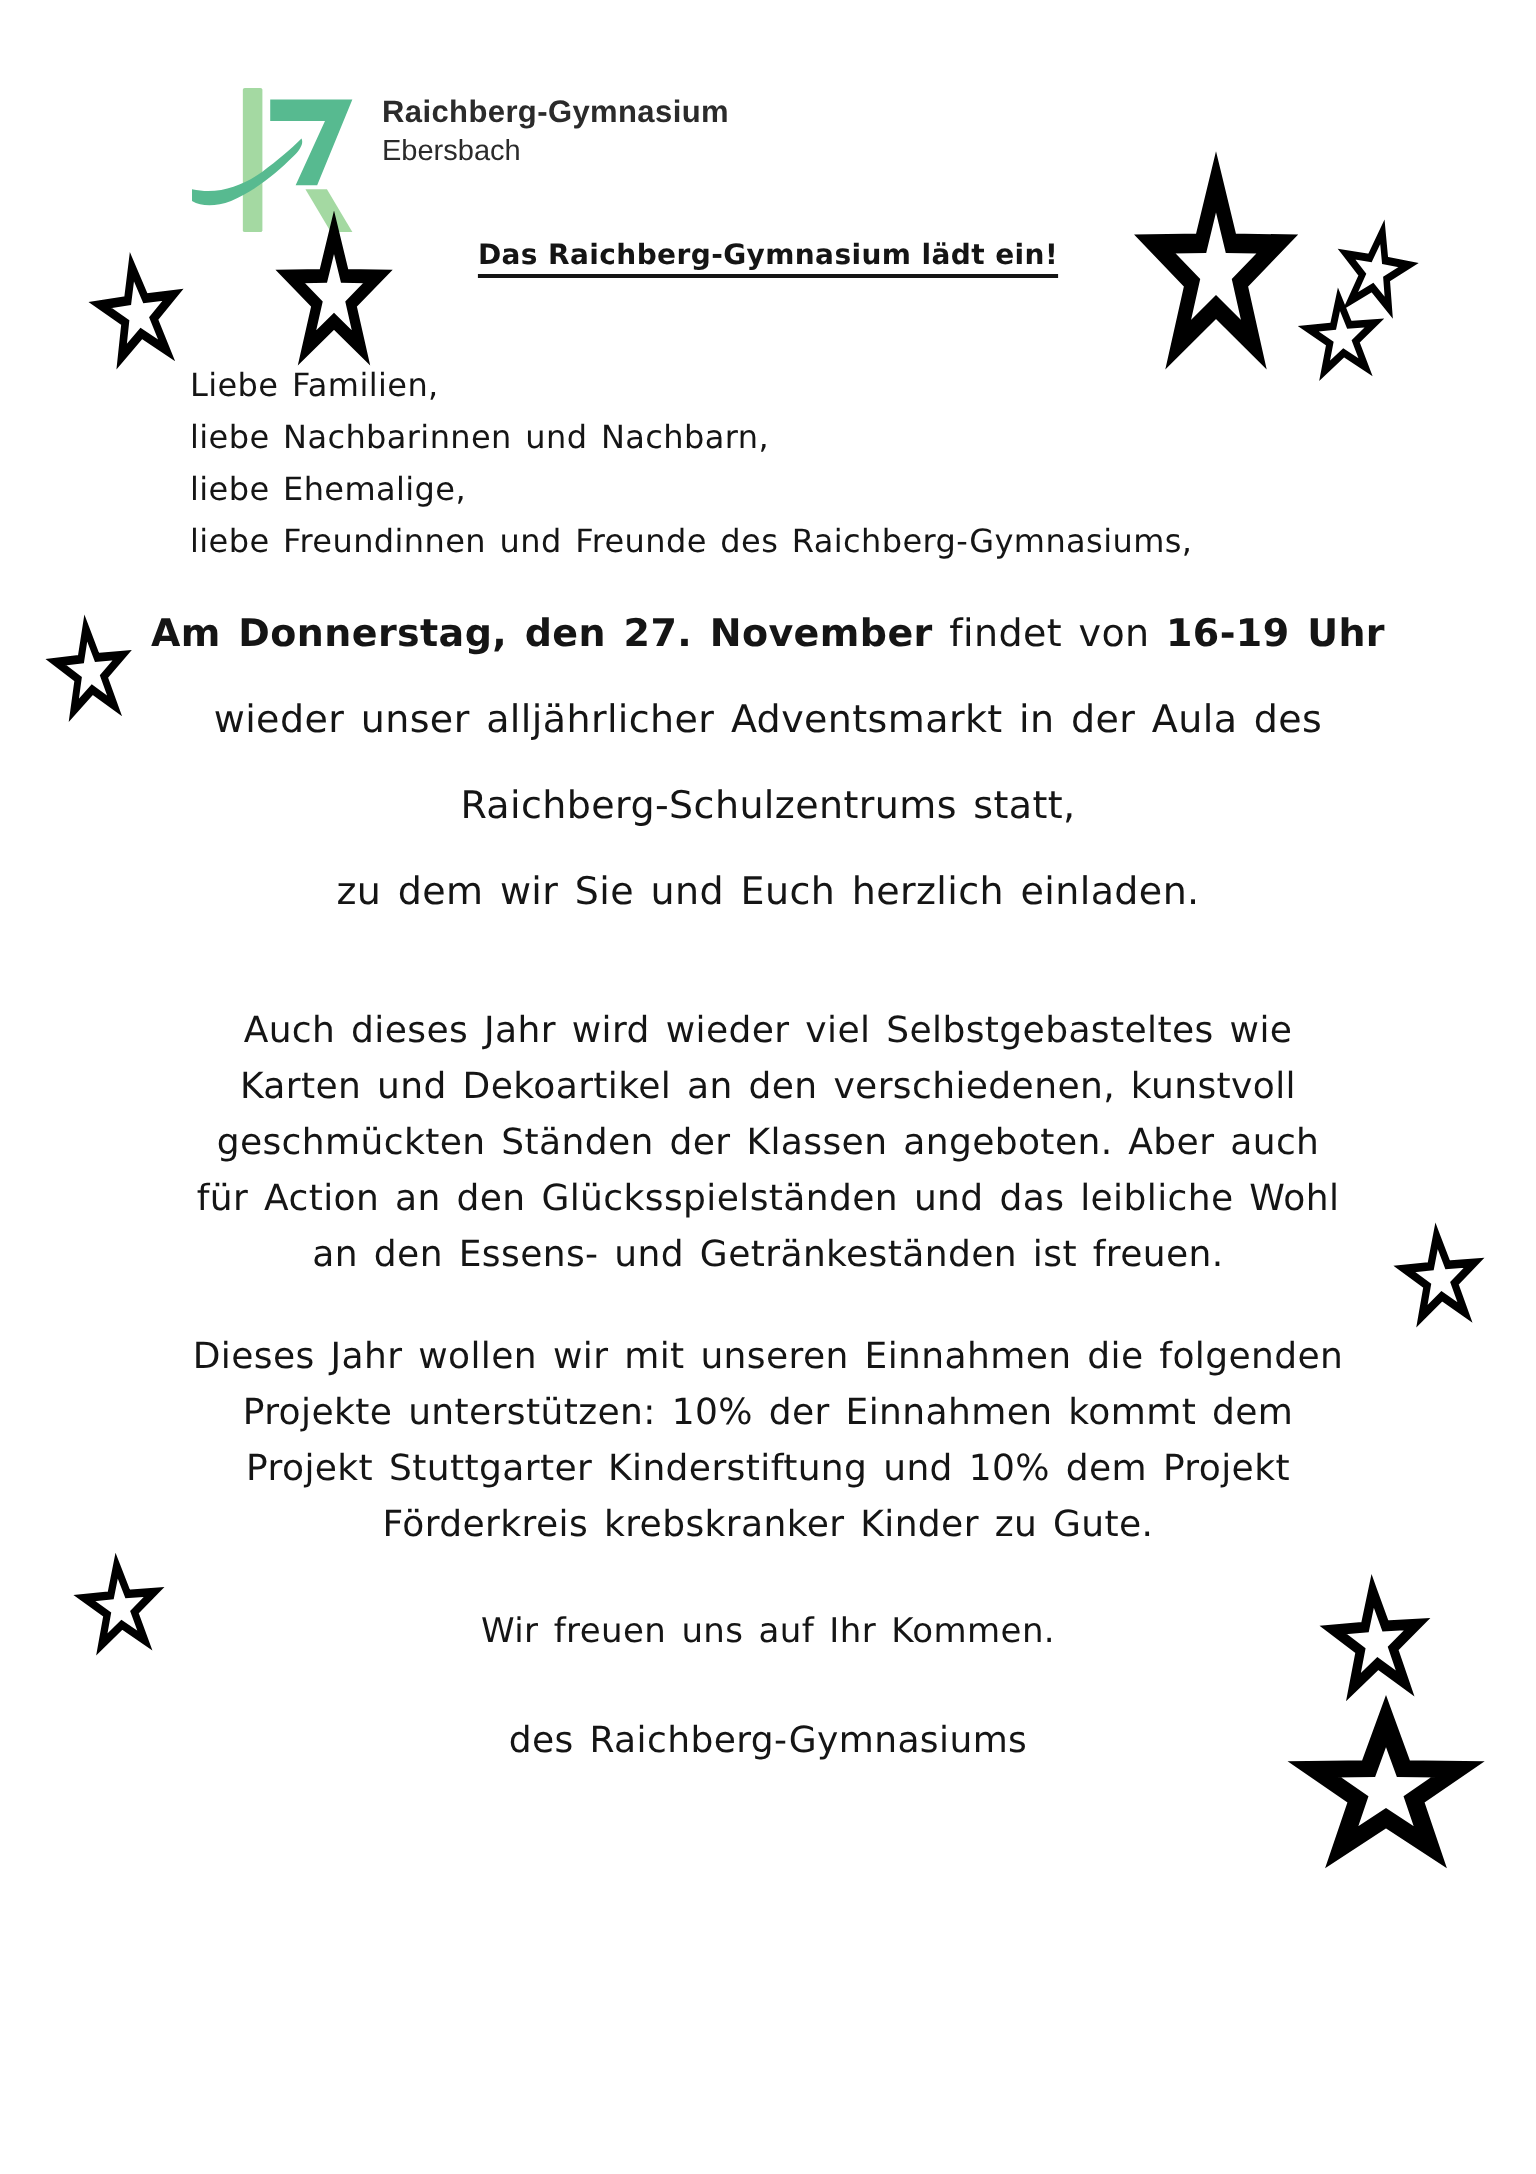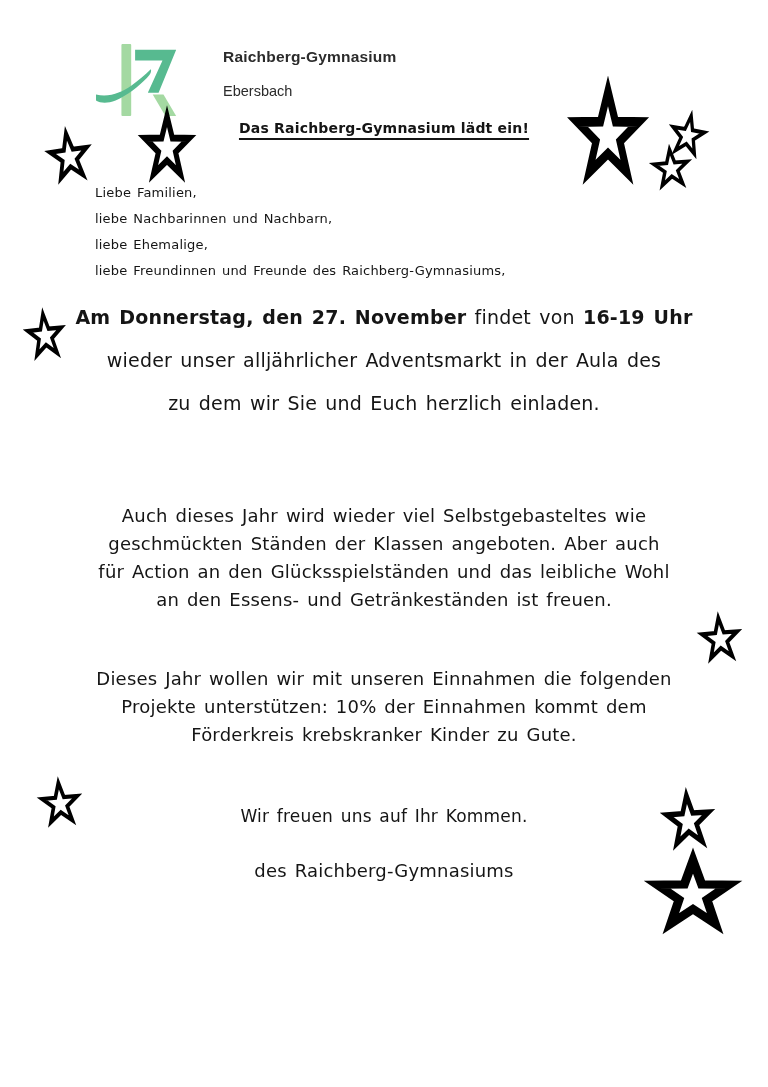--- a/index.html
+++ b/index.html
@@ -1,33 +1,33 @@
 <!DOCTYPE html>
 <html lang="de"><head>
 <meta charset="utf-8">
 <title>Flyer</title>
 <style>
   html,body{margin:0;padding:0;background:#ffffff;}
   body{font-family:"DejaVu Sans",sans-serif;color:#151515;}
   .page{position:relative;width:768px;height:1087px;margin:0 auto;background:#ffffff;overflow:hidden;}
 
   
-  .logo{position:absolute;left:96px;top:42px;display:flex;align-items:flex-start;gap:32px;}
+  .logo{position:absolute;left:96px;top:42px;display:flex;align-items:flex-start;}
   .logo-mark{width:88px;height:76px;overflow:visible;}
   .logo-text{margin-left:7px;padding-top:5px;font-family:"Liberation Sans",sans-serif;color:#2b2b2b;}
   .logo-name{font-size:15.5px;font-weight:700;letter-spacing:.2px;line-height:20px;}
-  .logo-city{font-size:14.5px;line-height:19px;margin-top:15px;}
+  .logo-city{font-size:14.5px;line-height:19px;margin-top:0;}
 
   
   .title{position:absolute;left:0;top:114px;width:768px;margin:0;text-align:center;
          font-size:14px;font-weight:700;line-height:28px;letter-spacing:.2px;}
   .title span{text-decoration:underline;text-decoration-thickness:2px;text-underline-offset:5px;}
 
   
-  .greeting{position:absolute;left:95px;top:180px;font-size:13px;line-height:26px;letter-spacing:.2px;word-spacing:1.5px;}
+  .greeting{position:absolute;left:95px;top:180px;font-size:16px;line-height:26px;letter-spacing:.2px;word-spacing:1.5px;}
   .para{position:absolute;left:60px;width:648px;text-align:center;letter-spacing:.2px;word-spacing:2px;}
   .intro{top:296px;font-size:19px;line-height:43px;}
   .craft{top:502px;font-size:18px;line-height:28px;}
   .projects{top:665px;font-size:18px;line-height:28px;}
   .closing{top:802px;font-size:17px;line-height:28px;}
   .signature{top:857px;font-size:18px;line-height:28px;}
   .b{font-weight:700;margin-top:16px;}
 
   
   .star{position:absolute;overflow:visible;fill:#ffffff;stroke:#000000;stroke-miterlimit:15;}
@@ -92,33 +92,36 @@
   <div class="greeting">
     <div>Liebe Familien,</div>
     <div>liebe Nachbarinnen und Nachbarn,</div>
     <div>liebe Ehemalige,</div>
     <div>liebe Freundinnen und Freunde des Raichberg-Gymnasiums,</div>
   </div>
 
   <div class="para intro">
     <div><span class="b">Am Donnerstag, den 27. November</span><span> findet von </span><span class="b">16-19 Uhr</span></div>
     <div>wieder unser alljährlicher Adventsmarkt in der Aula des</div>
+    <div>Raichberg-Schulzentrums statt,</div>
     <div>zu dem wir Sie und Euch herzlich einladen.</div>
   </div>
 
   <div class="para craft">
     <div>Auch dieses Jahr wird wieder viel Selbstgebasteltes wie</div>
+    <div>Karten und Dekoartikel an den verschiedenen, kunstvoll</div>
     <div>geschmückten Ständen der Klassen angeboten. Aber auch</div>
     <div>für Action an den Glücksspielständen und das leibliche Wohl</div>
     <div>an den Essens- und Getränkeständen ist freuen.</div>
   </div>
 
   <div class="para projects">
     <div>Dieses Jahr wollen wir mit unseren Einnahmen die folgenden</div>
     <div>Projekte unterstützen: 10% der Einnahmen kommt dem</div>
+    <div>Projekt Stuttgarter Kinderstiftung und 10% dem Projekt</div>
     <div>Förderkreis krebskranker Kinder zu Gute.</div>
   </div>
 
   <div class="para closing">Wir freuen uns auf Ihr Kommen.</div>
 
   <div class="para signature">
     <div>des Raichberg-Gymnasiums</div>
   </div>
 
 </div>

